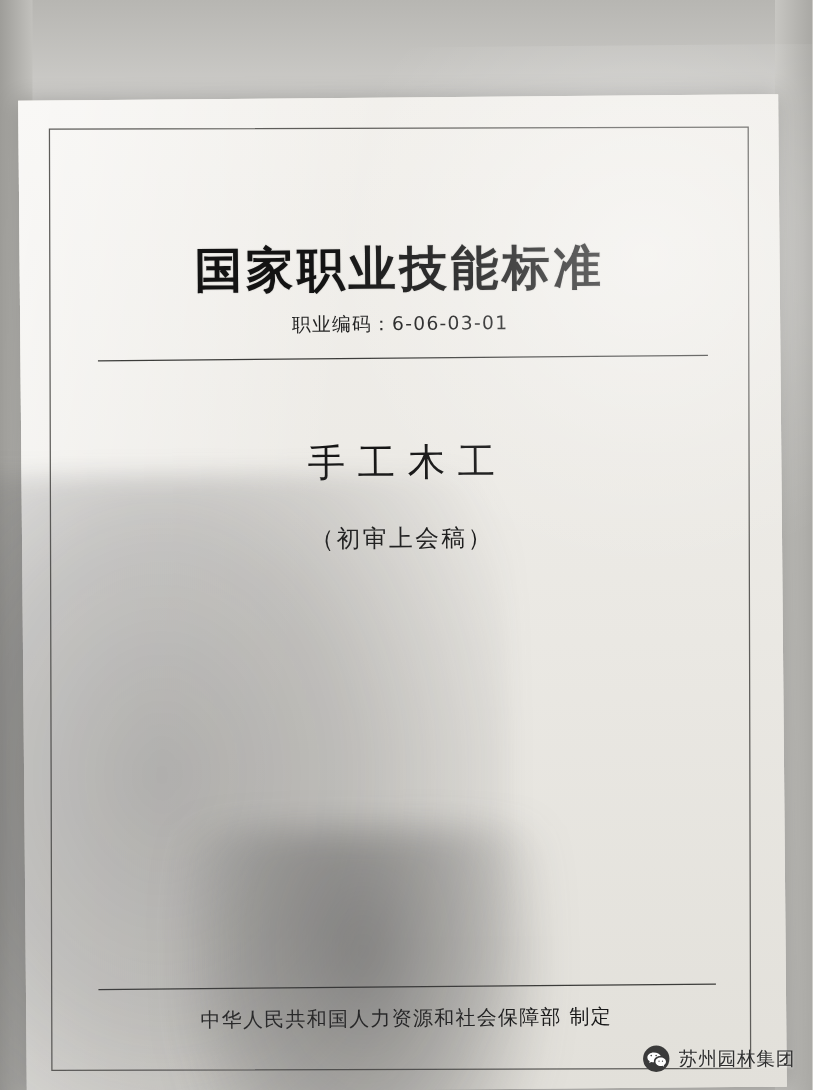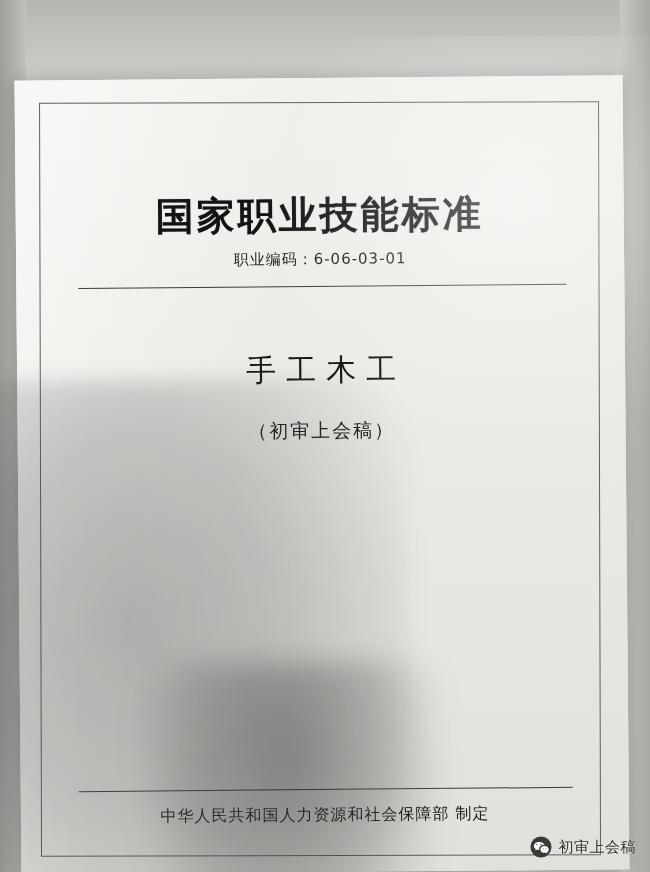--- a/index.html
+++ b/index.html
@@ -248,16 +248,16 @@
     <div class="shadow-blob"></div>
     <div class="shadow-blob2"></div>
   </div>
 
   <div class="watermark">
     <svg class="wechat-icon" viewBox="0 0 48 48">
       <circle cx="24" cy="24" r="23" fill="#3a3a3a"></circle>
       <path d="M19.5 13c-6.1 0-11 3.9-11 8.7 0 2.7 1.6 5.1 4.1 6.7l-1 3.2 3.7-1.9c1.3.4 2.7.6 4.2.6h.7c-.2-.7-.3-1.4-.3-2.1 0-5 4.8-9 10.8-9 .4 0 .8 0 1.2.1C30.7 15.8 25.6 13 19.5 13zm-4.3 4.1c.8 0 1.4.6 1.4 1.4s-.6 1.4-1.4 1.4-1.4-.6-1.4-1.4.6-1.4 1.4-1.4zm8.6 0c.8 0 1.4.6 1.4 1.4s-.6 1.4-1.4 1.4-1.4-.6-1.4-1.4.6-1.4 1.4-1.4z" fill="#ffffff"></path>
       <path d="M41 29.4c0-4.1-4.1-7.4-9.2-7.4s-9.2 3.3-9.2 7.4 4.1 7.4 9.2 7.4c1.1 0 2.1-.2 3.1-.4l3 1.6-.8-2.7c2.3-1.3 3.9-3.5 3.9-5.9zm-12.1-2.3c.6 0 1.1.5 1.1 1.1s-.5 1.1-1.1 1.1-1.2-.5-1.2-1.1.5-1.1 1.2-1.1zm6 0c.6 0 1.1.5 1.1 1.1s-.5 1.1-1.1 1.1-1.2-.5-1.2-1.1.6-1.1 1.2-1.1z" fill="#ffffff"></path>
     </svg>
-    <span>初审上会稿</span>
+    <span>苏州园林集团</span>
   </div>
 
 </div>
 
 </body></html>

